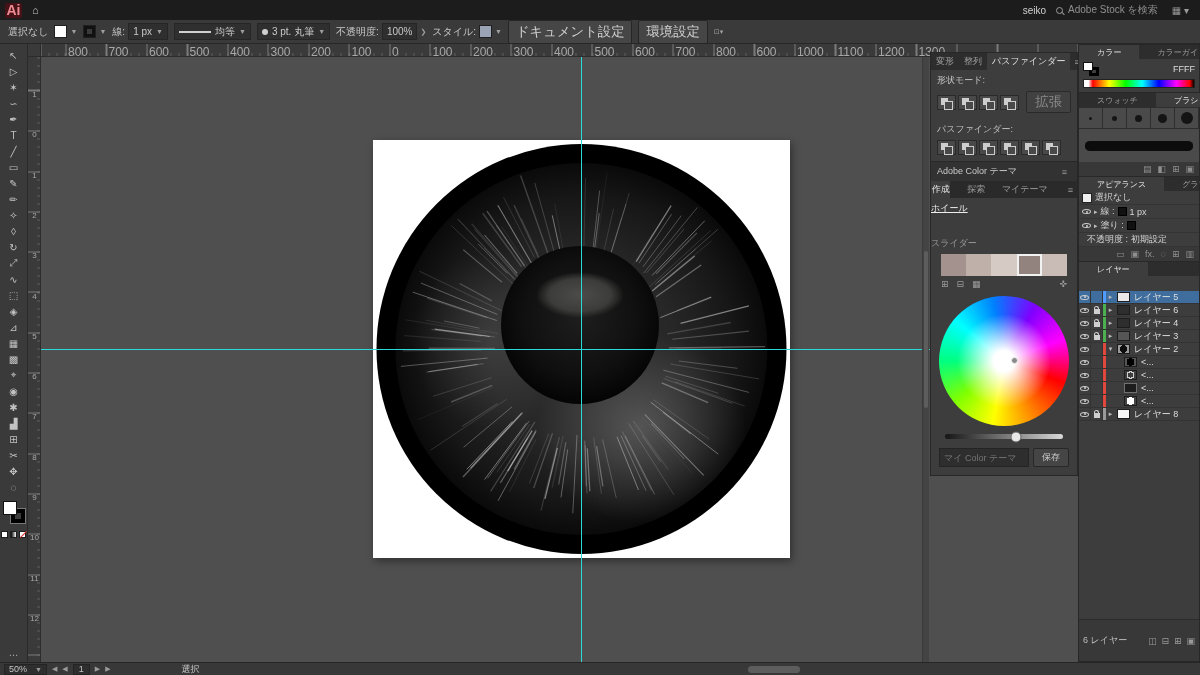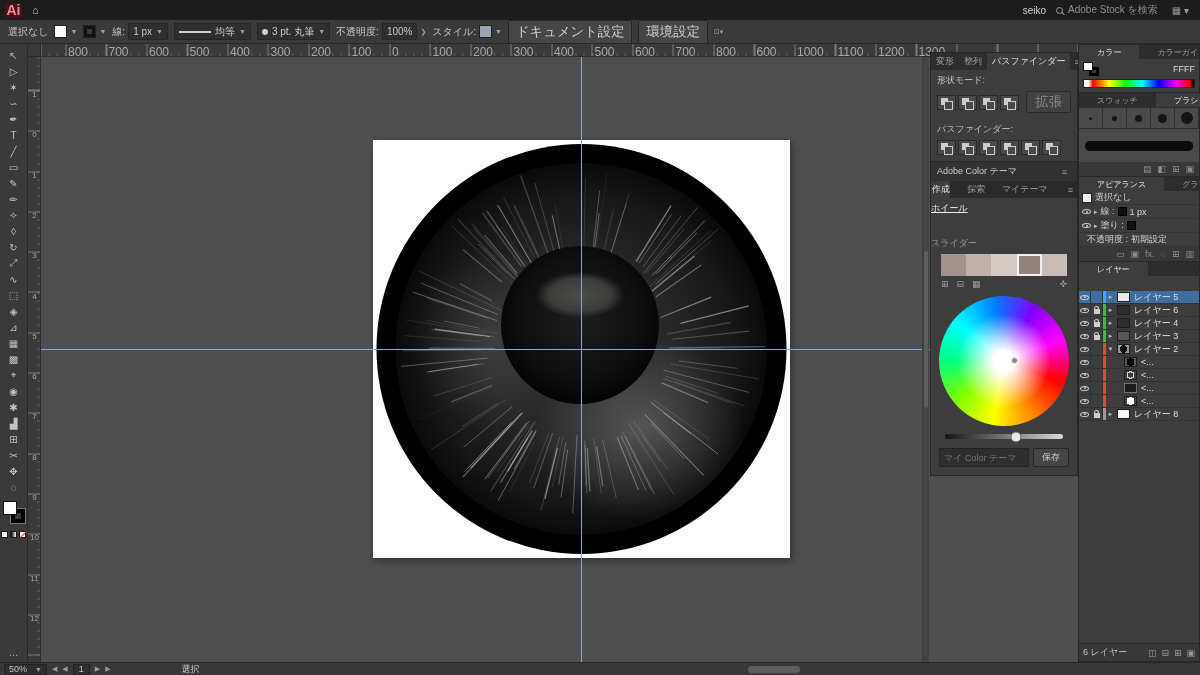--- a/index.html
+++ b/index.html
@@ -145,21 +145,21 @@
 .t-dark{background:#2e2e2e;}
 .t-mid{background:#555;}
 .t-white{background:#f7f7f7;}
 .t-circle-dark{background:radial-gradient(circle at 50% 50%,#0d0d0d 0 55%,#9a9a9a 56%);}
 .t-circle-black{background:radial-gradient(circle at 50% 50%,#000 0 58%,#555 59%);}
 .t-ring{background:radial-gradient(circle at 50% 50%,#3d3d3d 0 38%,#cfcfcf 39% 58%,#3d3d3d 59%);}
 .t-square-dark{background:#1d1d1d;border-color:#707070;}
 .t-circle-white{background:radial-gradient(circle at 50% 50%,#fff 0 58%,#444 59%);}
 .lname{flex:1;overflow:hidden;white-space:nowrap;padding-left:2px;}
 .layers-spacer{flex:1;background:#3d3d3d;}
-.layers-footer{display:flex;align-items:center;gap:5px;border-top:1px solid #2c2c2c;padding:2px 4px;color:#bdbdbd;background:#383838;}
+.layers-footer{display:flex;align-items:center;gap:5px;border-top:1px solid #2c2c2c;padding:14px 4px;color:#bdbdbd;background:#383838;}
 .layers-footer .fico{color:#9a9a9a;}
 .layers-footer .grow{flex:1;}
 
 
 #statusbar{position:absolute;left:0;right:0;bottom:0;height:13px;background:#383838;border-top:1px solid #262626;display:flex;align-items:center;gap:5px;padding:0 4px;font-size:9px;color:#c2c2c2;z-index:12;}
 .sb-zoom{background:#2e2e2e;border:1px solid #242424;padding:0 4px;display:flex;gap:8px;align-items:center;height:11px;}
 .sb-arrow{color:#9a9a9a;font-size:7px;}
 .sb-field{background:#2e2e2e;border:1px solid #242424;padding:0 5px;height:11px;display:flex;align-items:center;}
 .sb-hint{margin-left:66px;color:#cfcfcf;}
 .sb-scroll{position:absolute;left:748px;top:3px;width:52px;height:7px;border-radius:4px;background:#5d5d5d;}

